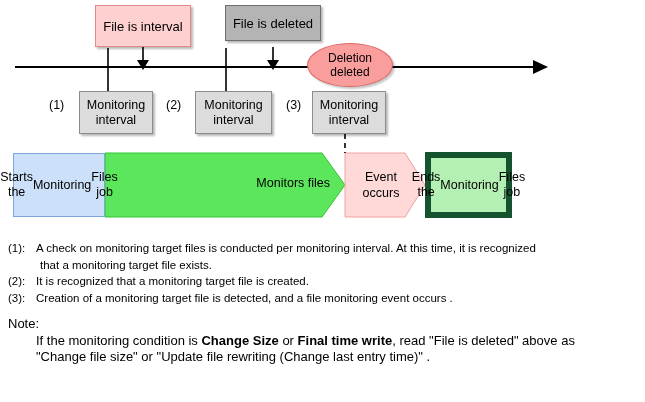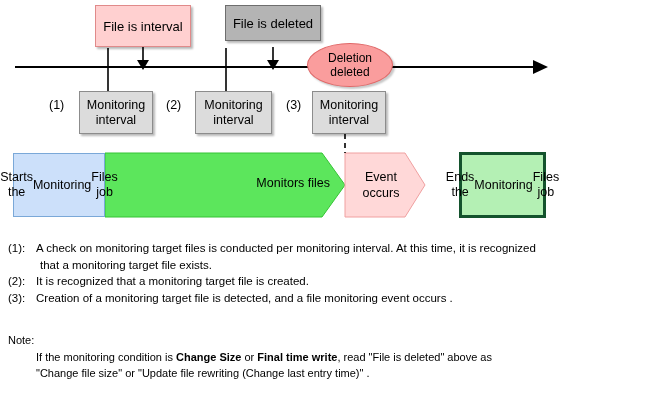--- a/index.html
+++ b/index.html
@@ -104,22 +104,21 @@
     text-align: center;
   }
   #flow-starts-job {
     left: 13px; top: 153px; width: 92px; height: 64px;
     background: #cce0fa;
     border: 1px solid #7aa8d8;
   }
   #flow-ends-job {
     left: 425px; top: 152px; width: 87px; height: 66px;
     background: #b4f0b4;
-    border: 3px solid #14532d;
-    margin-left: 34px;
+    border: 6px solid #14532d;
   }
   #flow-monitors-files-label {
     left: 105px; top: 153px; width: 225px; height: 60px;
     font-size: 12.5px;
     display: flex; align-items: center; justify-content: flex-end;
     z-index: 3;
   }
   #flow-event-occurs-label {
     left: 345px; top: 153px; width: 72px; height: 64px;
     font-size: 12.5px; line-height: 16px;
@@ -138,23 +137,23 @@
     line-height: 16.5px;
   }
   .note-row { display: flex; align-items: flex-start; }
   .note-marker { width: 28px; flex: 0 0 28px; }
   .note-text { flex: 1; }
   .note-cont { margin-left: 32px; }
 
   #note-block {
     position: absolute;
     left: 8px;
-    top: 332px;
+    top: 316px;
     width: 632px;
-    font-size: 11px;
+    font-size: 13px;
     line-height: 16.5px;
   }
   #note-block-body { margin-left: 28px; }
   .bold { font-weight: bold; }
 </style>
 </head>
 <body>
 
 <svg id="diagram-canvas" viewBox="0 0 645 402" xmlns="http://www.w3.org/2000/svg">
 

